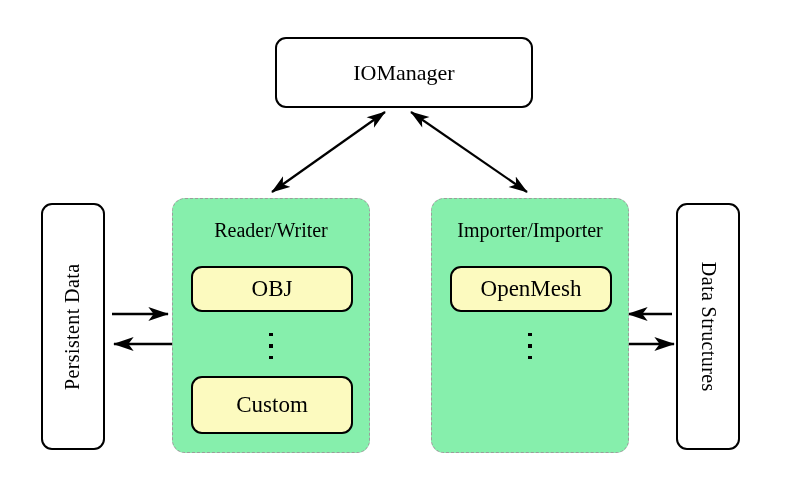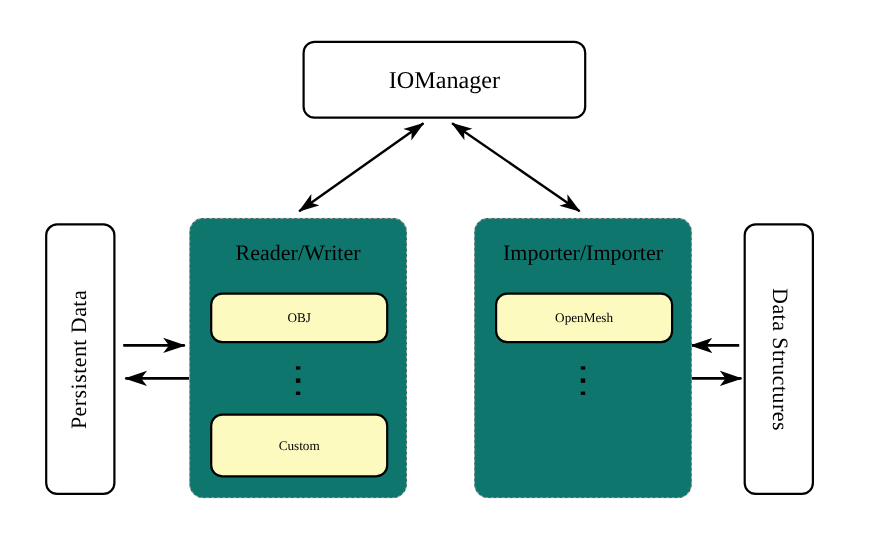--- a/index.html
+++ b/index.html
@@ -77,21 +77,21 @@
     white-space: nowrap;
     letter-spacing: 0.4px;
   }
   .vert-up   { transform: rotate(-90deg); }
   .vert-down { transform: rotate(90deg);  }
 
   
   .group {
     position: absolute;
     box-sizing: border-box;
-    background: #0f766e;
+    background: #86efac;
     border: 1.6px dashed #9c9c9c;
     border-radius: 13px;
   }
   #group-readerwriter {
     left: 172px;
     top: 198px;
     width: 198px;
     height: 255px;
   }
   #group-importerexporter {
@@ -114,21 +114,21 @@
   
   .inner-node {
     background: #fcfabf;
     position: absolute;
     box-sizing: border-box;
     border: 2.6px solid #000000;
     border-radius: 11px;
     display: flex;
     align-items: center;
     justify-content: center;
-    font-size: 12px;
+    font-size: 23px;
     line-height: 1.22;
     left: 18px;
     width: 162px;
   }
   .inner-top {
     top: 67px;
     height: 46px;
   }
   .inner-bottom {
     top: 177px;

